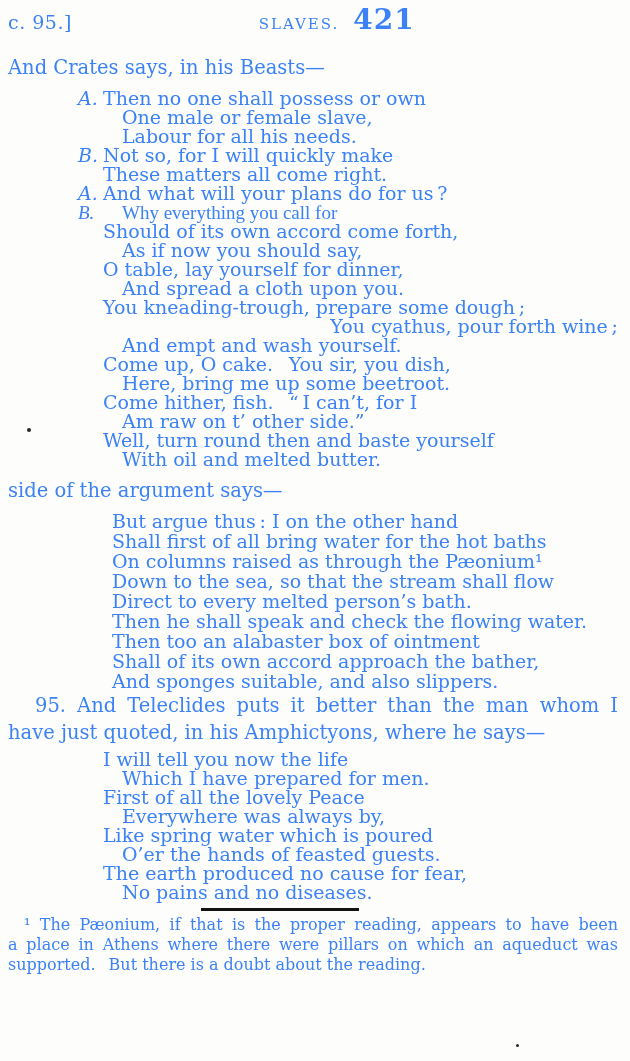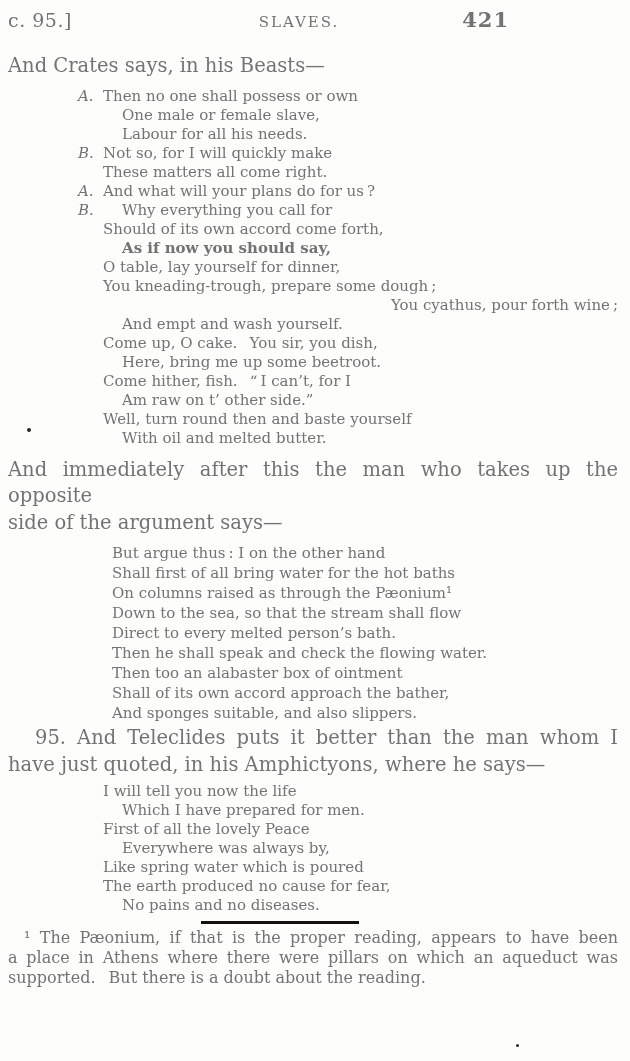--- a/index.html
+++ b/index.html
@@ -8,21 +8,21 @@
     padding: 0;
     background: #ffffff;
   }
   .page {
     position: relative;
     width: 630px;
     height: 1061px;
     box-sizing: border-box;
     padding: 8px 12px 0 8px;
     background: #fdfdfc;
-    color: #737373;
+    color: #3b82f6;
     font-family: "DejaVu Serif", "Liberation Serif", serif;
     overflow: hidden;
   }
   
   .header {
     display: flex;
     align-items: baseline;
     line-height: 24px;
   }
   .chapter-ref {
@@ -31,22 +31,22 @@
     letter-spacing: 0.5px;
   }
   .running-head {
     flex: 0 0 auto;
     font-size: 15px;
     letter-spacing: 2px;
     transform: translateX(-14px);
   }
   .page-number {
     flex: 1 1 0;
-    text-align: center;
-    font-size: 21px;
+    text-align: left;
+    font-size: 28px;
     font-weight: 700;
     letter-spacing: 1px;
   }
   
   .prose {
     font-size: 19.5px;
     line-height: 26.5px;
   }
   .pline {
     text-align: justify;
@@ -55,21 +55,21 @@
   .pline.lastline {
     text-align: left;
     text-align-last: left;
   }
   .indent-first .pline:first-child { text-indent: 27px; }
   #p1 { margin-top: 19px; }
   #p2 { margin-top: 9px; }
   #p3 { margin-top: 2px; }
   
   .verse {
-    font-size: 15px;
+    font-size: 19px;
   }
   #v1 { margin-top: 7px;  padding-left: 95px;  line-height: 19px; }
   #v2 { margin-top: 7px;  padding-left: 104px; line-height: 20px; }
   #v3 { margin-top: 4px;  padding-left: 95px;  line-height: 19px; }
   .vline {
     white-space: pre-wrap;
   }
   .speaker {
     display: inline-block;
     font-style: italic;
@@ -109,37 +109,37 @@
       <div class="pline lastline">And Crates says, in his Beasts—</div>
     </div>
 
   <div id="v1" class="verse">
       <div class="vline" style="margin-left: 0px;"><span class="speaker" style="width: 25px; margin-left: -25px;">A.</span><span>Then no one shall possess or own</span></div>
       <div class="vline" style="margin-left: 19px;"><span>One male or female slave,</span></div>
       <div class="vline" style="margin-left: 19px;"><span>Labour for all his needs.</span></div>
       <div class="vline" style="margin-left: 0px;"><span class="speaker" style="width: 25px; margin-left: -25px;">B.</span><span>Not so, for I will quickly make</span></div>
       <div class="vline" style="margin-left: 0px;"><span>These matters all come right.</span></div>
       <div class="vline" style="margin-left: 0px;"><span class="speaker" style="width: 25px; margin-left: -25px;">A.</span><span>And what will your plans do for us ?</span></div>
-      <div class="vline" style="margin-left: 19px;"><span class="speaker" style="width: 44px; margin-left: -44px;">B.</span><span>Why everything you call for</span></div>
+      <div class="vline" style="margin-left: 19px; font-family: Liberation Serif, serif;"><span class="speaker" style="width: 44px; margin-left: -44px;">B.</span><span>Why everything you call for</span></div>
       <div class="vline" style="margin-left: 0px;"><span>Should of its own accord come forth,</span></div>
-      <div class="vline" style="margin-left: 19px; font-weight: bold;"><span>As if now you should say,</span></div>
+      <div class="vline" style="margin-left: 19px;"><span>As if now you should say,</span></div>
       <div class="vline" style="margin-left: 0px;"><span>O table, lay yourself for dinner,</span></div>
+      <div class="vline" style="margin-left: 19px;"><span>And spread a cloth upon you.</span></div>
       <div class="vline" style="margin-left: 0px;"><span>You kneading-trough, prepare some dough ;</span></div>
       <div class="vline" style="margin-left: 19px; text-align: right;"><span>You cyathus, pour forth wine ;</span></div>
       <div class="vline" style="margin-left: 19px;"><span>And empt and wash yourself.</span></div>
       <div class="vline" style="margin-left: 0px;"><span>Come up, O cake.  You sir, you dish,</span></div>
       <div class="vline" style="margin-left: 19px;"><span>Here, bring me up some beetroot.</span></div>
       <div class="vline" style="margin-left: 0px;"><span>Come hither, fish.  “ I can’t, for I</span></div>
       <div class="vline" style="margin-left: 19px;"><span>Am raw on t’ other side.”</span></div>
       <div class="vline" style="margin-left: 0px;"><span>Well, turn round then and baste yourself</span></div>
       <div class="vline" style="margin-left: 19px;"><span>With oil and melted butter.</span></div>
     </div>
 
   <div id="p2" class="prose">
-      <div class="pline">And immediately after this the man who takes up the opposite</div>
       <div class="pline lastline">side of the argument says—</div>
     </div>
 
   <div id="v2" class="verse">
       <div class="vline" style="margin-left: 0px;"><span>But argue thus : I on the other hand</span></div>
       <div class="vline" style="margin-left: 0px;"><span>Shall first of all bring water for the hot baths</span></div>
       <div class="vline" style="margin-left: 0px;"><span>On columns raised as through the Pæonium¹</span></div>
       <div class="vline" style="margin-left: 0px;"><span>Down to the sea, so that the stream shall flow</span></div>
       <div class="vline" style="margin-left: 0px;"><span>Direct to every melted person’s bath.</span></div>
       <div class="vline" style="margin-left: 0px;"><span>Then he shall speak and check the flowing water.</span></div>
@@ -152,20 +152,21 @@
       <div class="pline">95. And Teleclides puts it better than the man whom I</div>
       <div class="pline lastline">have just quoted, in his Amphictyons, where he says—</div>
     </div>
 
   <div id="v3" class="verse">
       <div class="vline" style="margin-left: 0px;"><span>I will tell you now the life</span></div>
       <div class="vline" style="margin-left: 19px;"><span>Which I have prepared for men.</span></div>
       <div class="vline" style="margin-left: 0px;"><span>First of all the lovely Peace</span></div>
       <div class="vline" style="margin-left: 19px;"><span>Everywhere was always by,</span></div>
       <div class="vline" style="margin-left: 0px;"><span>Like spring water which is poured</span></div>
+      <div class="vline" style="margin-left: 19px;"><span>O’er the hands of feasted guests.</span></div>
       <div class="vline" style="margin-left: 0px;"><span>The earth produced no cause for fear,</span></div>
       <div class="vline" style="margin-left: 19px;"><span>No pains and no diseases.</span></div>
     </div>
 
   <div class="footnote-rule"></div>
 
   <div class="footnote">
       <div class="pline">¹ The Pæonium, if that is the proper reading, appears to have been</div>
       <div class="pline">a place in Athens where there were pillars on which an aqueduct was</div>
       <div class="pline lastline">supported.  But there is a doubt about the reading.</div>

